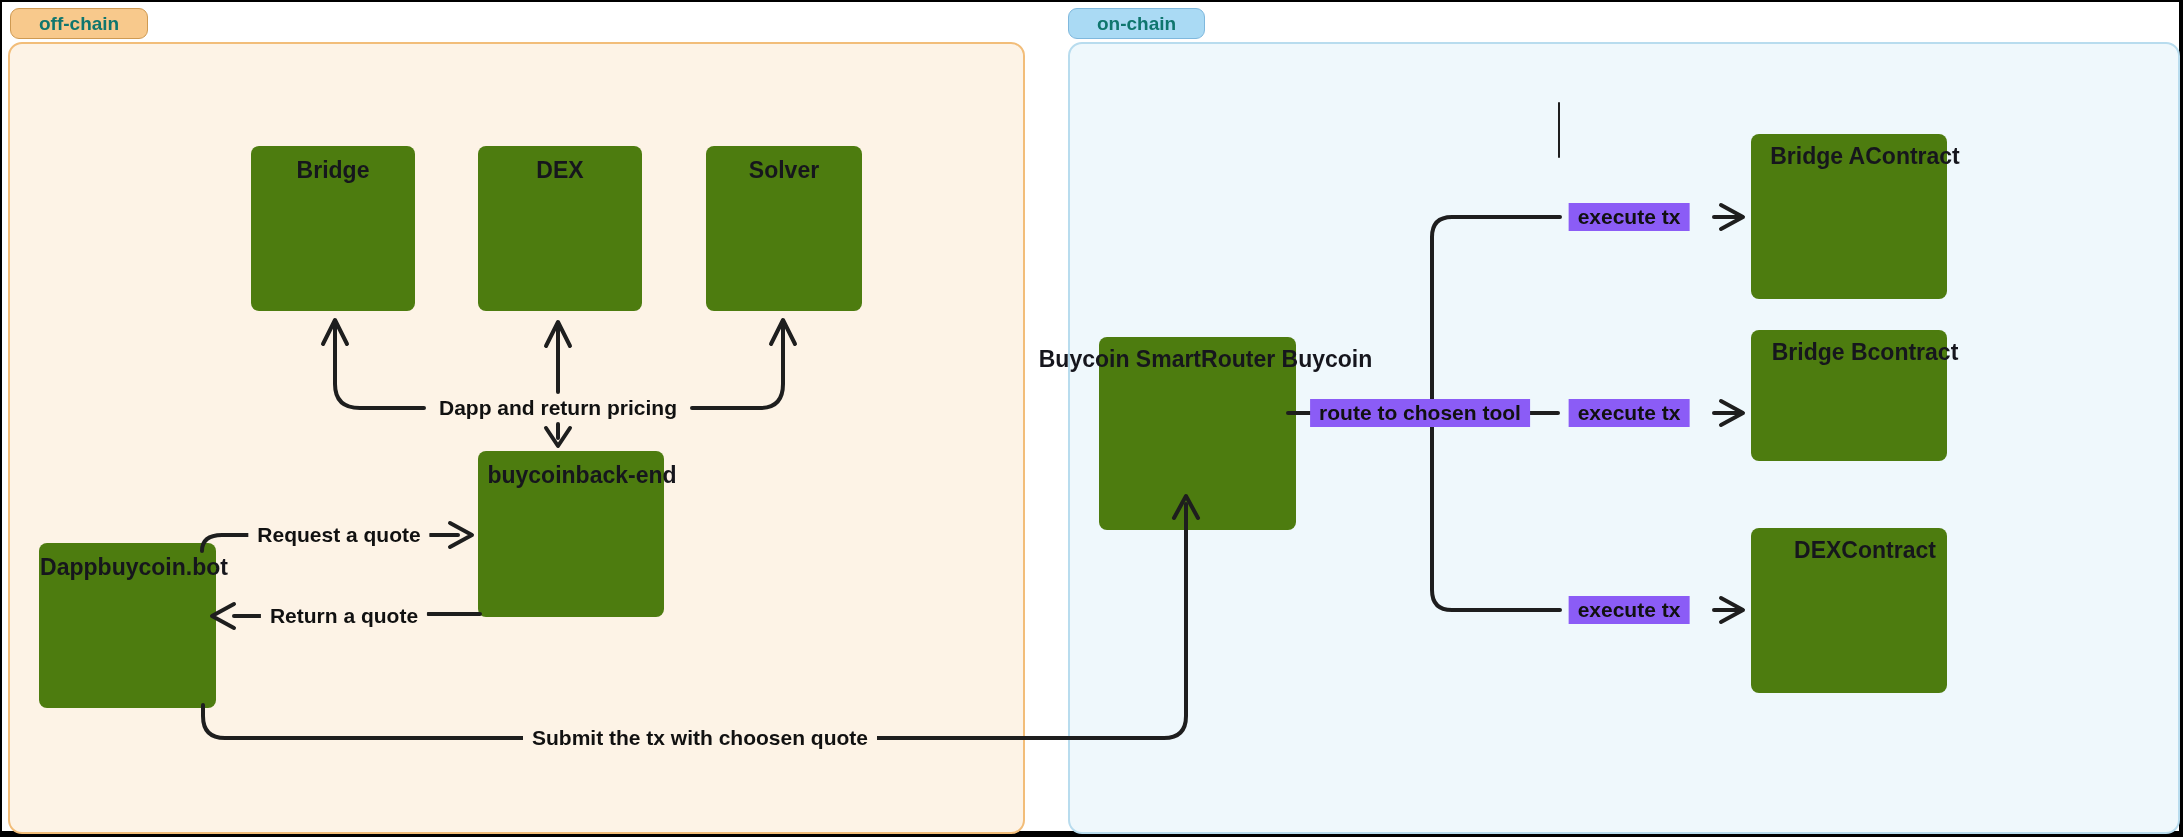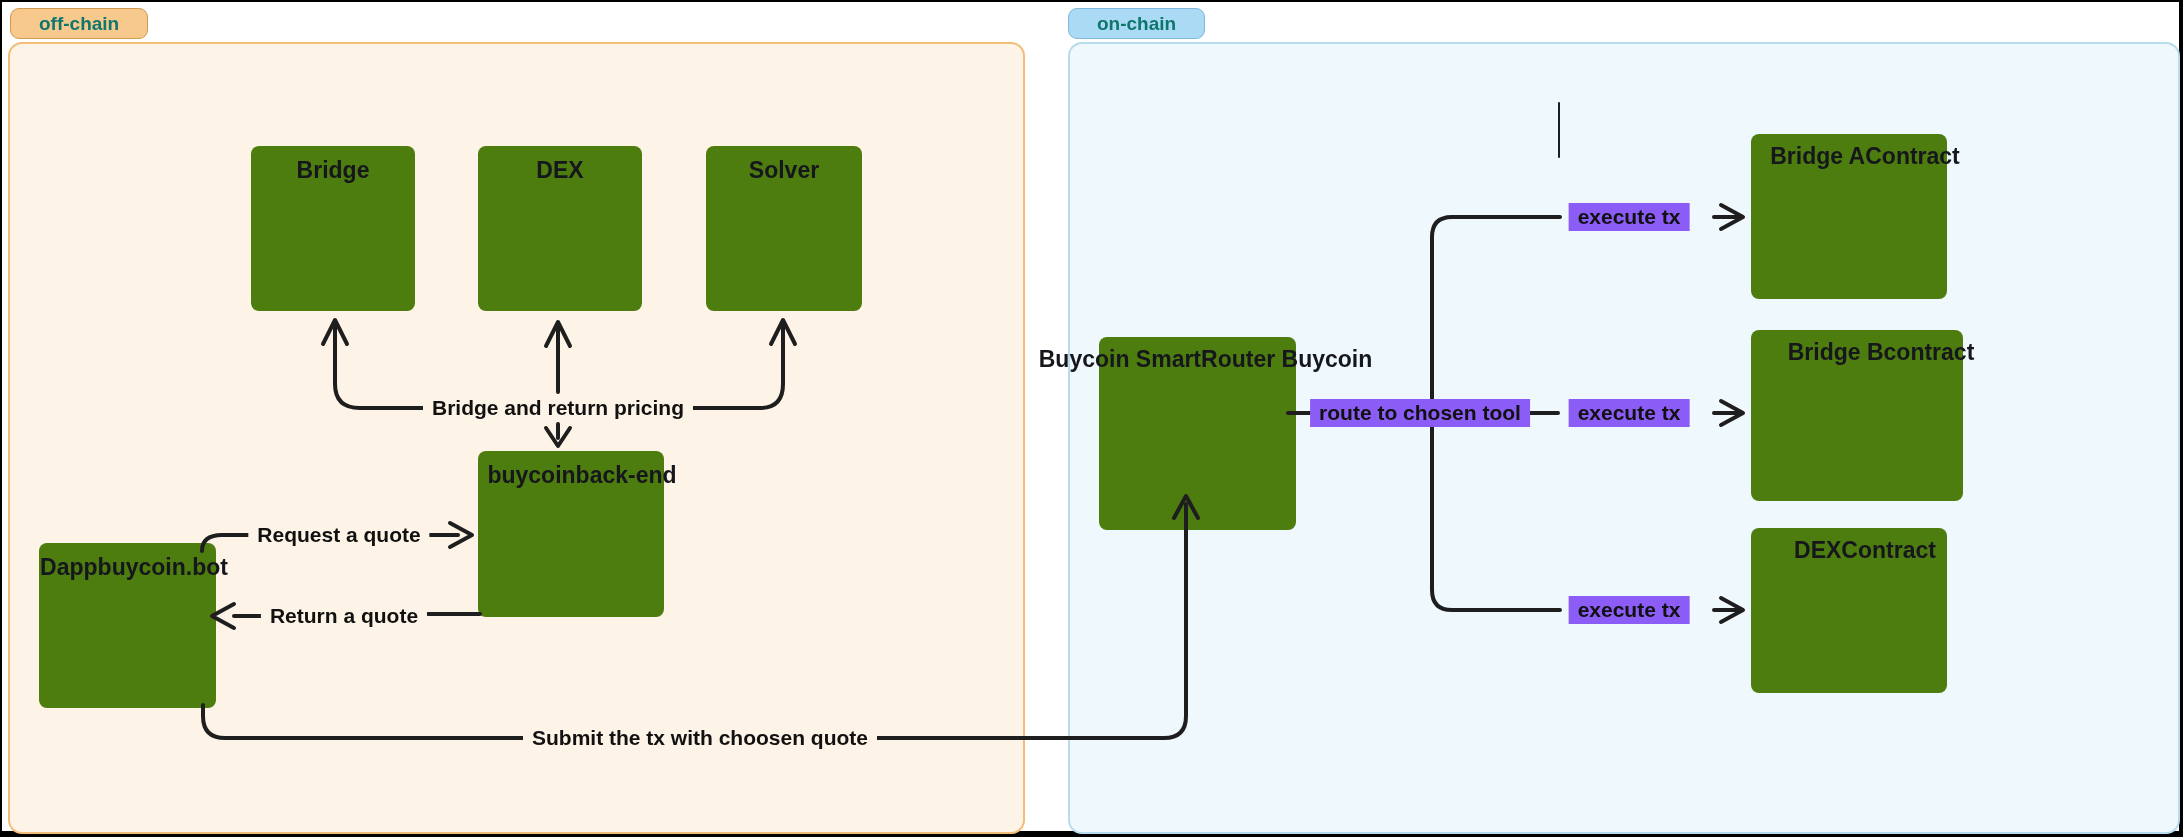--- a/index.html
+++ b/index.html
@@ -65,21 +65,21 @@
   </div>
 
   <div class="node" style="left:1097px;top:335px;width:181px;height:193px;padding-left:16px;">
     <div class="ln" style="line-height:45px;">Buycoin Smart</div>
     <div class="ln" style="line-height:45px;">Router Buycoin</div>
   </div>
   <div class="node" style="left:1749px;top:132px;width:164px;height:165px;padding-left:32px;">
     <div class="ln" style="line-height:44px;">Bridge A</div>
     <div class="ln" style="line-height:44px;">Contract</div>
   </div>
-  <div class="node" style="left:1749px;top:328px;width:164px;height:171px;padding-left:48px;">
+  <div class="node" style="left:1749px;top:328px;width:164px;height:131px;padding-left:32px;">
     <div class="ln" style="line-height:44px;">Bridge B</div>
     <div class="ln" style="line-height:44px;">contract</div>
   </div>
   <div class="node" style="left:1749px;top:526px;width:164px;height:165px;padding-left:32px;">
     <div class="ln" style="line-height:44px;">DEX</div>
     <div class="ln" style="line-height:44px;">Contract</div>
   </div>
 </div>
 
 <svg class="wires" width="2183" height="837" viewBox="0 0 2183 837">
@@ -140,20 +140,20 @@
     </g>
     <g>
       <path d="M 1714 610 H 1738"></path>
       <path d="M 1721 598 L 1743 610 L 1721 622"></path>
     </g>
 
     <path d="M 1559 103 V 157" stroke-width="2"></path>
   </g>
 </svg>
 
-<div class="elabel off" style="left:558px;top:408px;">Bridge and return pricing</div>
+<div class="elabel off" style="left:558px;top:408px;">Dapp and return pricing</div>
 <div class="elabel off" style="left:339px;top:535px;">Request a quote</div>
 <div class="elabel off" style="left:344px;top:616px;">Return a quote</div>
 <div class="elabel off" style="left:700px;top:738px;">Submit the tx with choosen quote</div>
 <div class="elabel on" style="left:1420px;top:413px;">route to chosen tool</div>
 <div class="elabel on" style="left:1629px;top:217px;">execute tx</div>
 <div class="elabel on" style="left:1629px;top:413px;">execute tx</div>
 <div class="elabel on" style="left:1629px;top:610px;">execute tx</div>
 
 </body></html>

